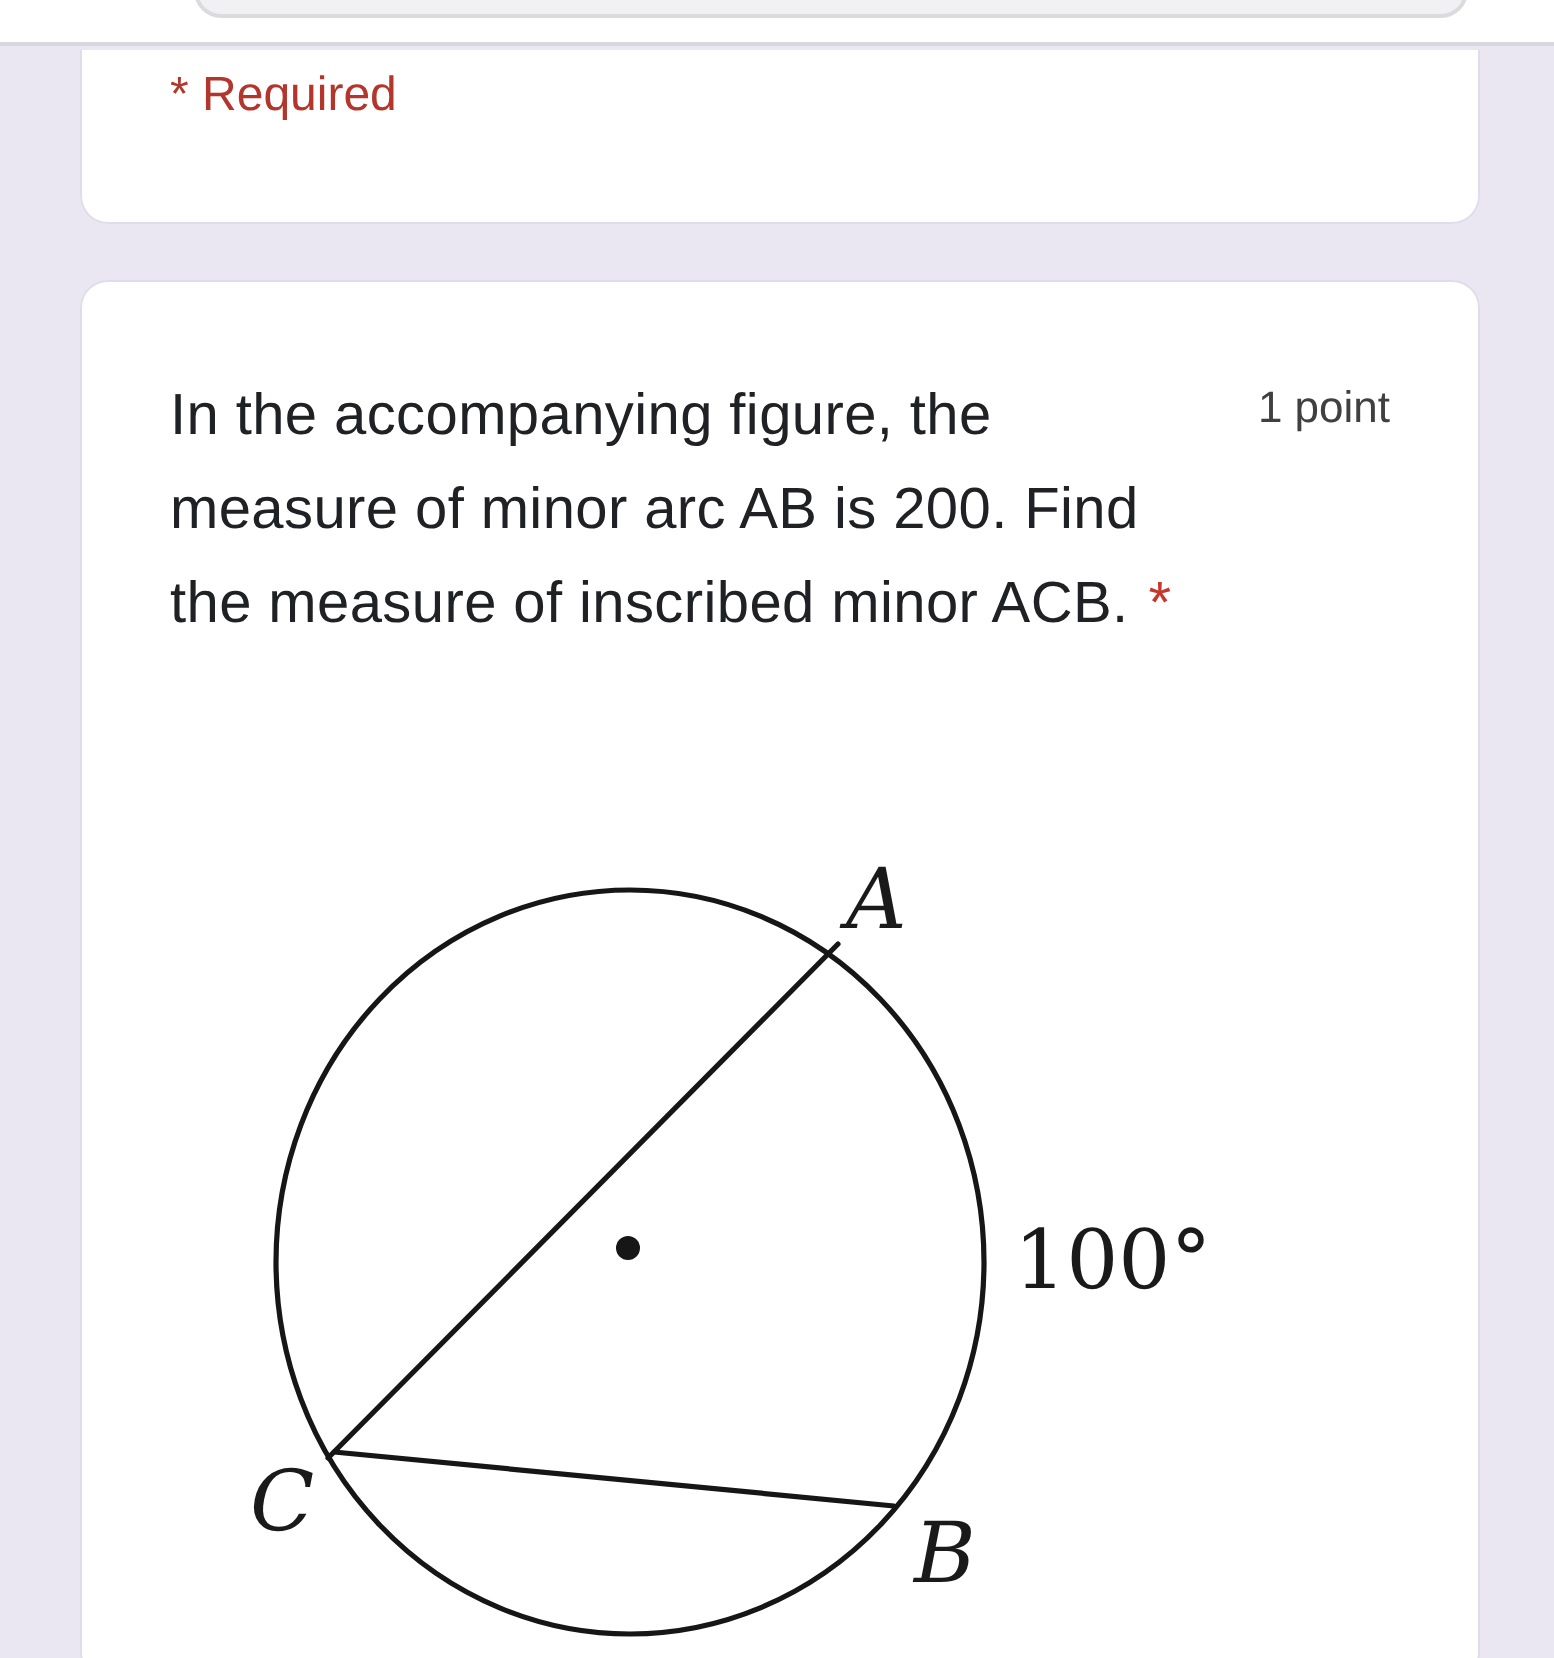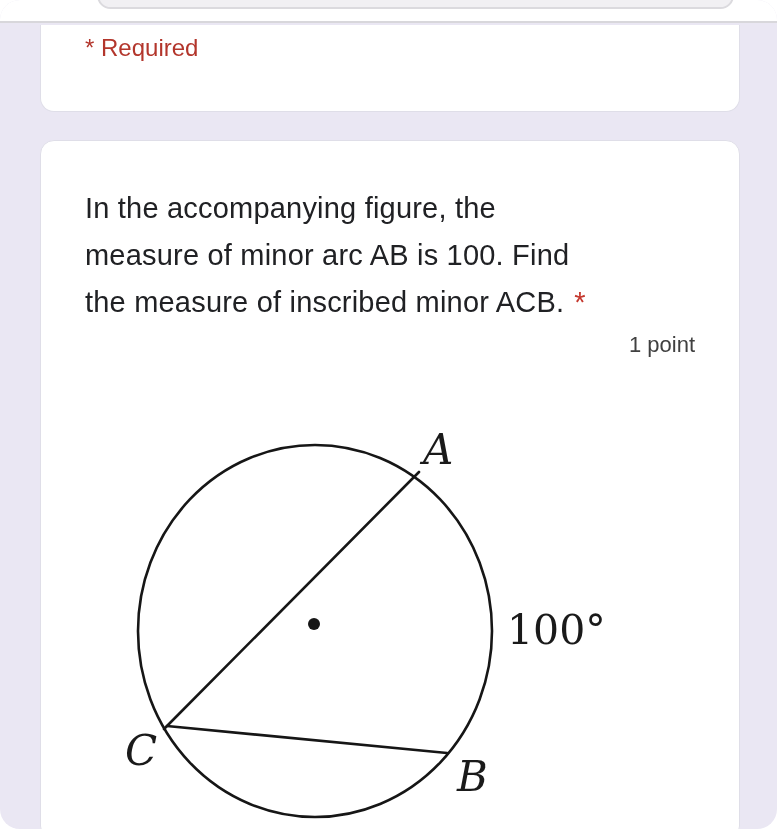--- a/index.html
+++ b/index.html
@@ -5,21 +5,20 @@
   * { margin: 0; padding: 0; box-sizing: border-box; }
   html, body { width: 777px; height: 829px; }
   body { font-family: "Liberation Sans", sans-serif; }
 
   .page {
     position: relative;
     width: 777px;
     height: 829px;
     background: #eae7f3;
     overflow: hidden;
-    border-radius: 20px;
   }
 
   
   .top-band {
     position: absolute;
     left: 0; top: 0;
     width: 777px; height: 23px;
     background: #ffffff;
     border-bottom: 2px solid #d8d7db;
     overflow: hidden;
@@ -53,21 +52,20 @@
 
   .question-card {
     left: 40px; top: 140px;
     width: 700px; height: 700px;
     border-radius: 14px;
   }
   .q-head {
     display: flex;
     align-items: flex-start;
     padding: 44px 44px 0 44px;
-    flex-direction: column;
   }
   .q-text {
     font-size: 29px;
     line-height: 47px;
     letter-spacing: 0.2px;
     color: #202124;
     width: 510px;
   }
   .req-marker {
     color: #c5382e;
@@ -119,21 +117,21 @@
   </div>
 
   <section class="card required-card">
     <div class="required-note">* Required</div>
   </section>
 
   <section class="card question-card">
     <div class="q-head">
       <div class="q-text">
         <div>In the accompanying figure, the</div>
-        <div>measure of minor arc AB is 100. Find</div>
+        <div>measure of minor arc AB is 200. Find</div>
         <div><span>the measure of inscribed minor ACB.</span><span class="req-marker">*</span></div>
       </div>
       <div class="points">1 point</div>
     </div>
 
     <div class="figure-wrap">
       <svg viewBox="90 400 540 429" xmlns="http://www.w3.org/2000/svg">
 
         <ellipse class="fig-stroke" cx="314" cy="628" rx="177" ry="186"></ellipse>
 

